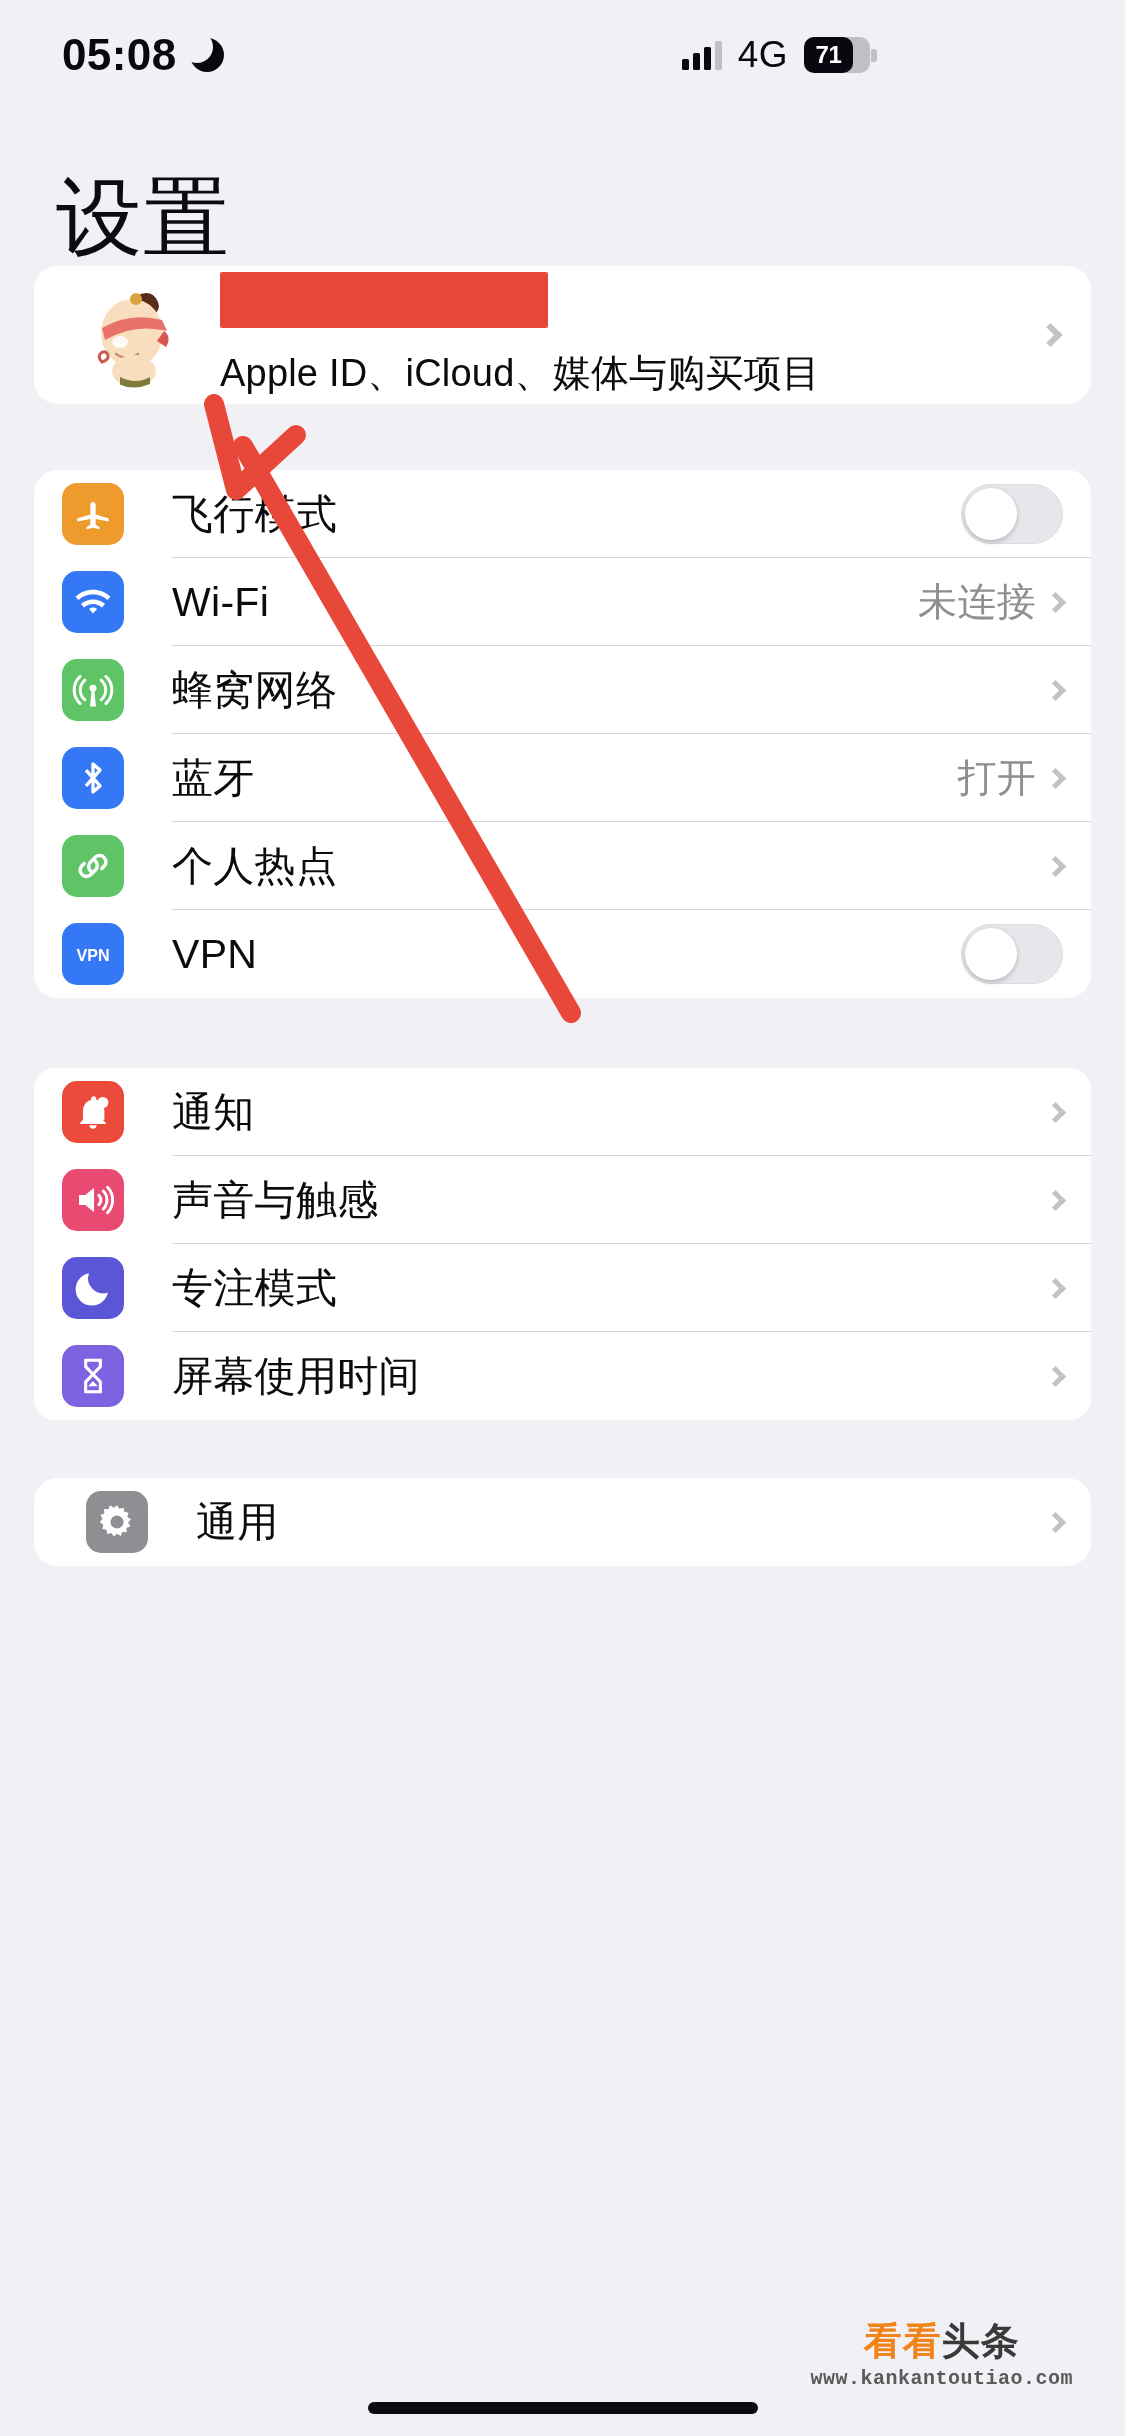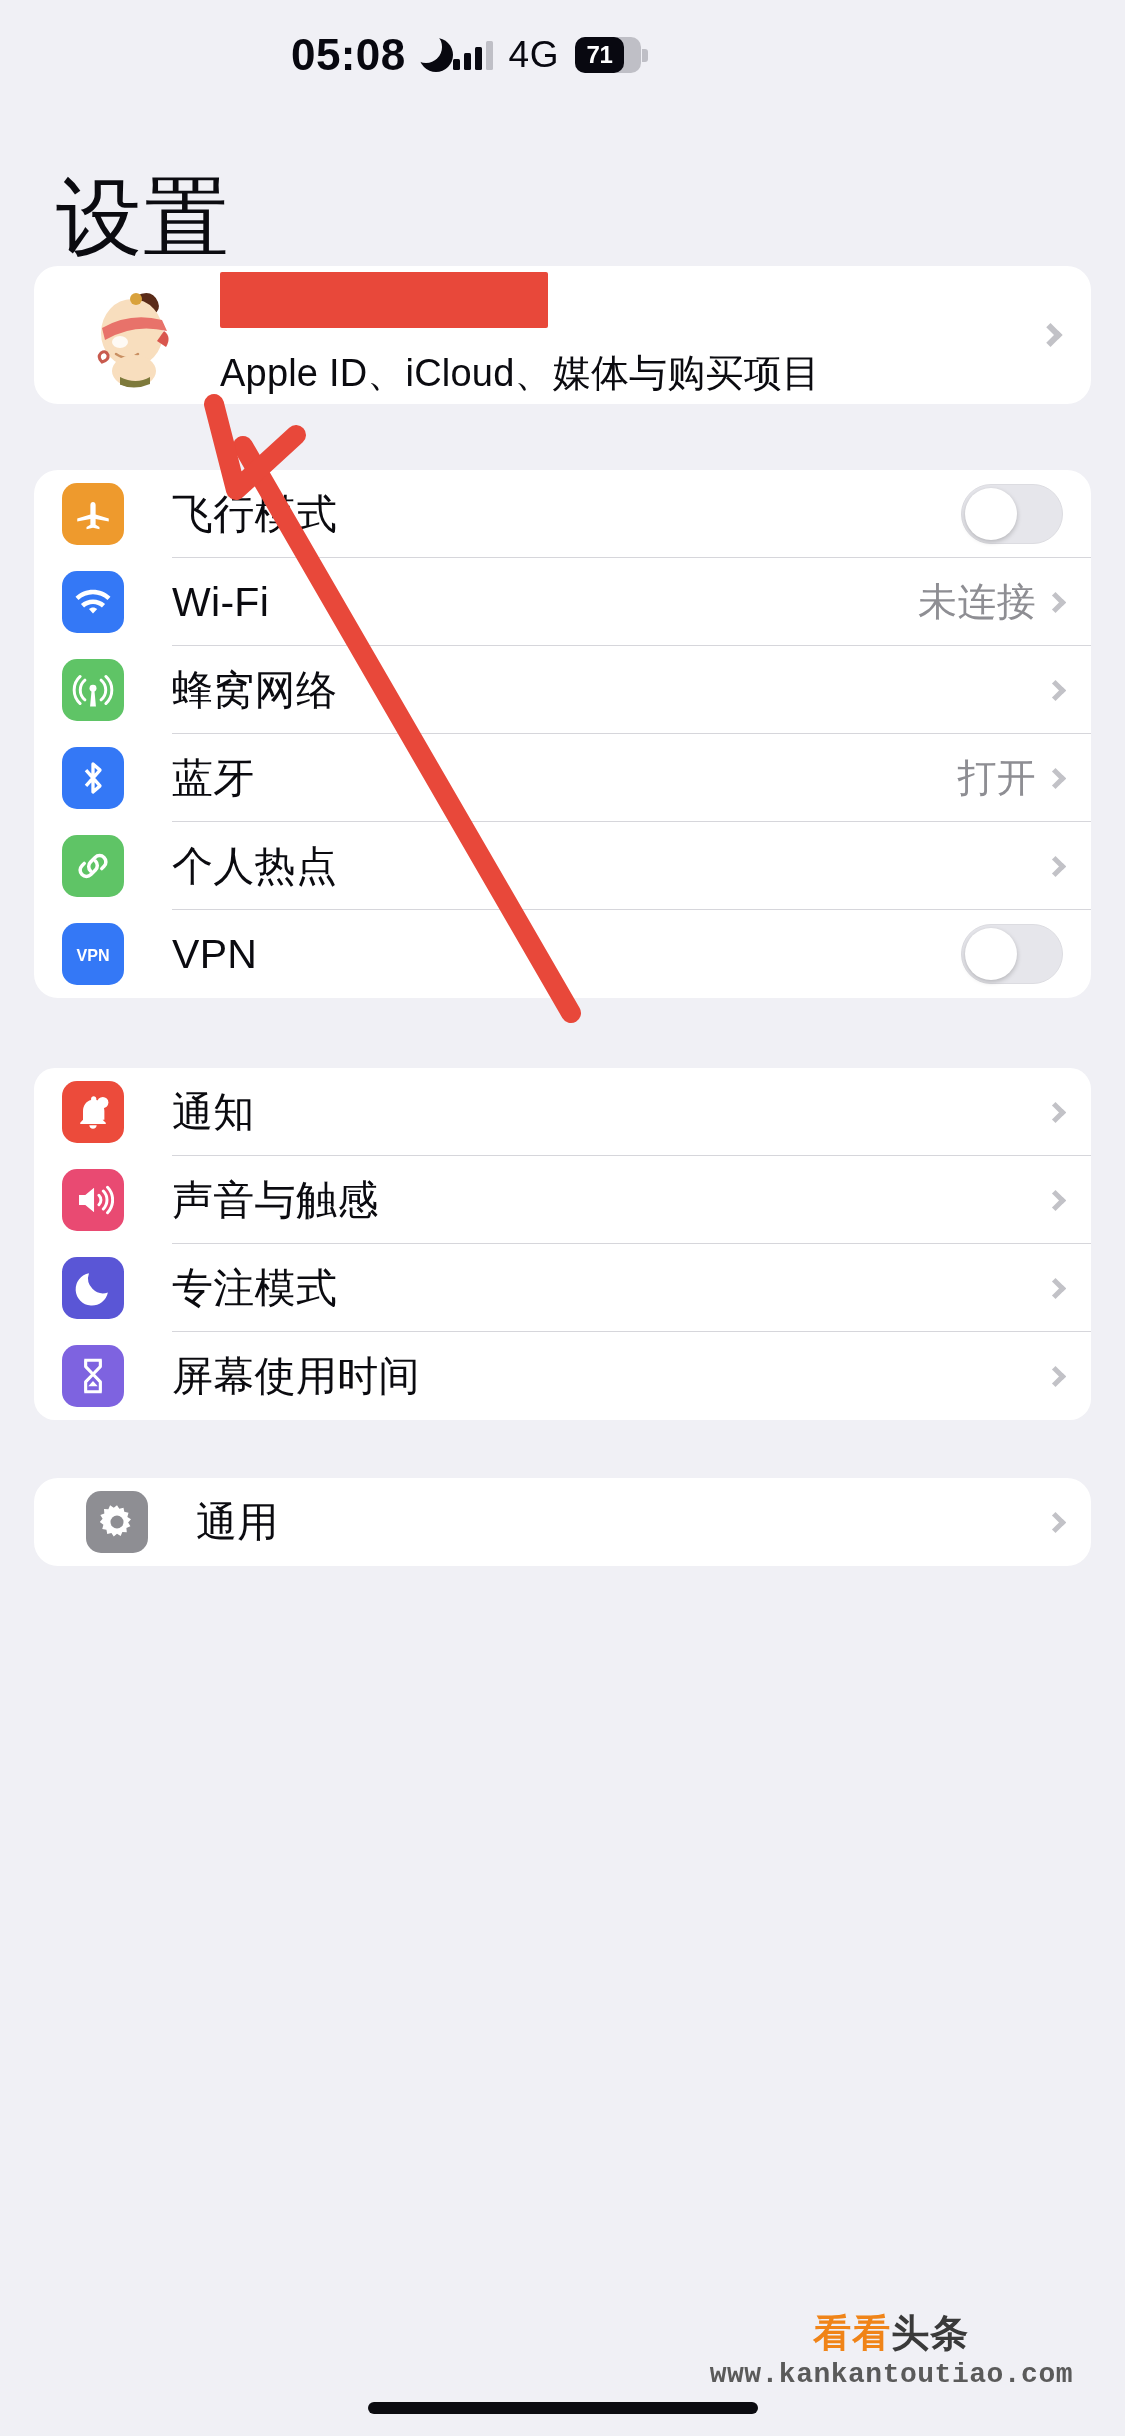--- a/index.html
+++ b/index.html
@@ -8,21 +8,21 @@
     background:#F0F0F5;
     font-family:"Liberation Sans","DejaVu Sans",sans-serif;
     overflow:hidden;
     -webkit-font-smoothing:antialiased;
   }
   #screen { position:relative; width:1125px; height:2436px; background:#F0F0F5; }
 
   
   .statusbar {
     position:absolute; top:0; left:0; width:935px; height:110px;
-    display:flex; align-items:center; justify-content:center;
+    display:flex; align-items:center; justify-content:space-between;
     padding:0 58px 0 62px;
   }
   .sb-left { display:flex; align-items:center; gap:13px; }
   .sb-time { font-size:44px; font-weight:600; color:#080810; letter-spacing:0.4px; }
   .moon-icon { width:34px; height:34px; position:relative; display:inline-block; }
   .moon-icon::before{
     content:""; position:absolute; inset:0;
     border-radius:50%; background:#080810;
   }
   .moon-icon::after{
@@ -117,21 +117,21 @@
   .home-indicator {
     position:absolute; left:50%; transform:translateX(-50%); bottom:22px;
     width:390px; height:12px; border-radius:6px; background:#0B0B10;
   }
 
   
   .watermark { position:absolute; right:52px; bottom:46px; text-align:center; }
   .wm-line1 { font-size:38px; font-weight:700; letter-spacing:1px; line-height:1; }
   .wm-line1 .o { color:#F08418; }
   .wm-line1 .d { color:#3A3A3A; }
-  .wm-line2 { margin-top:7px; font-size:28px; font-weight:700; color:#5A5A5A;
+  .wm-line2 { margin-top:7px; font-size:20px; font-weight:700; color:#5A5A5A;
               font-family:"Liberation Mono","DejaVu Sans Mono",monospace; letter-spacing:0.5px; }
 </style>
 </head>
 <body>
 
 <div id="screen">
 
   <div class="statusbar">
     <div class="sb-left">
       <span class="sb-time">05:08</span>

